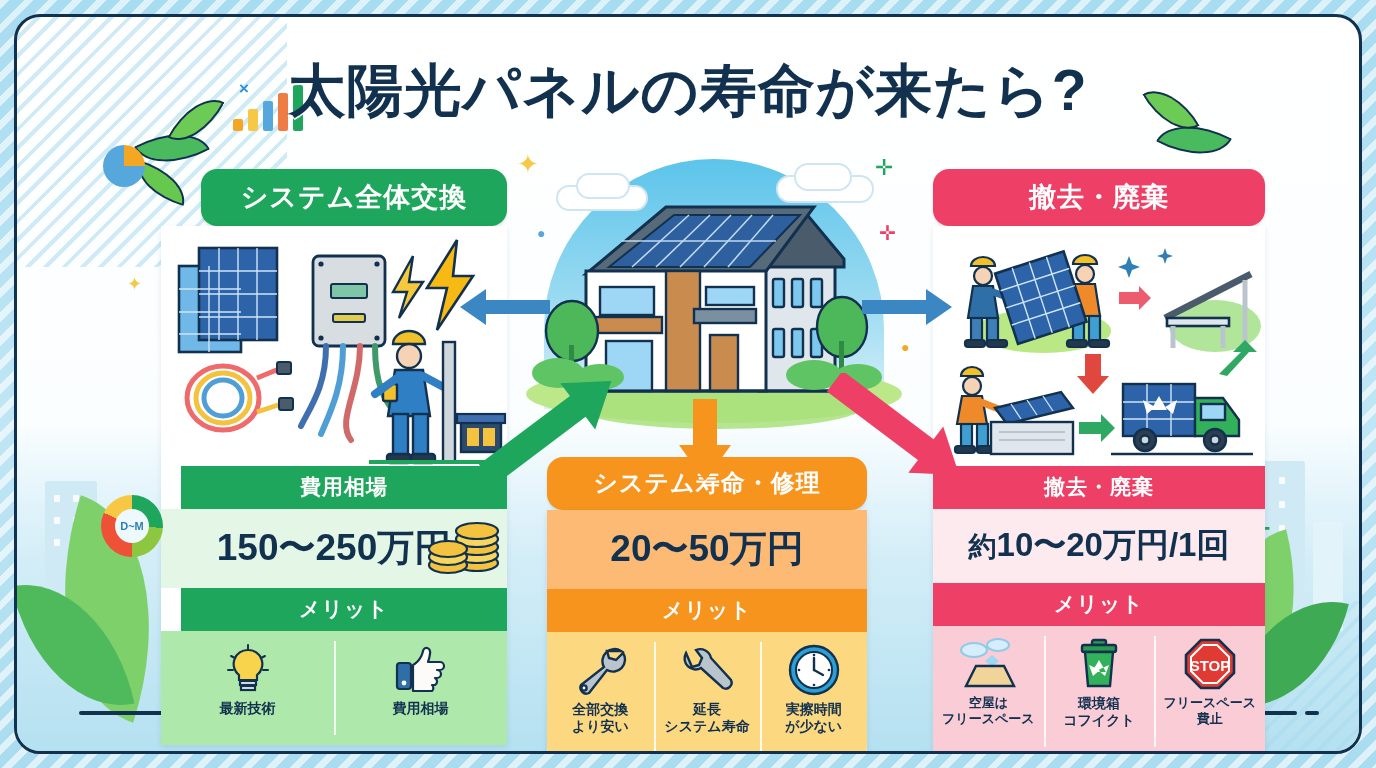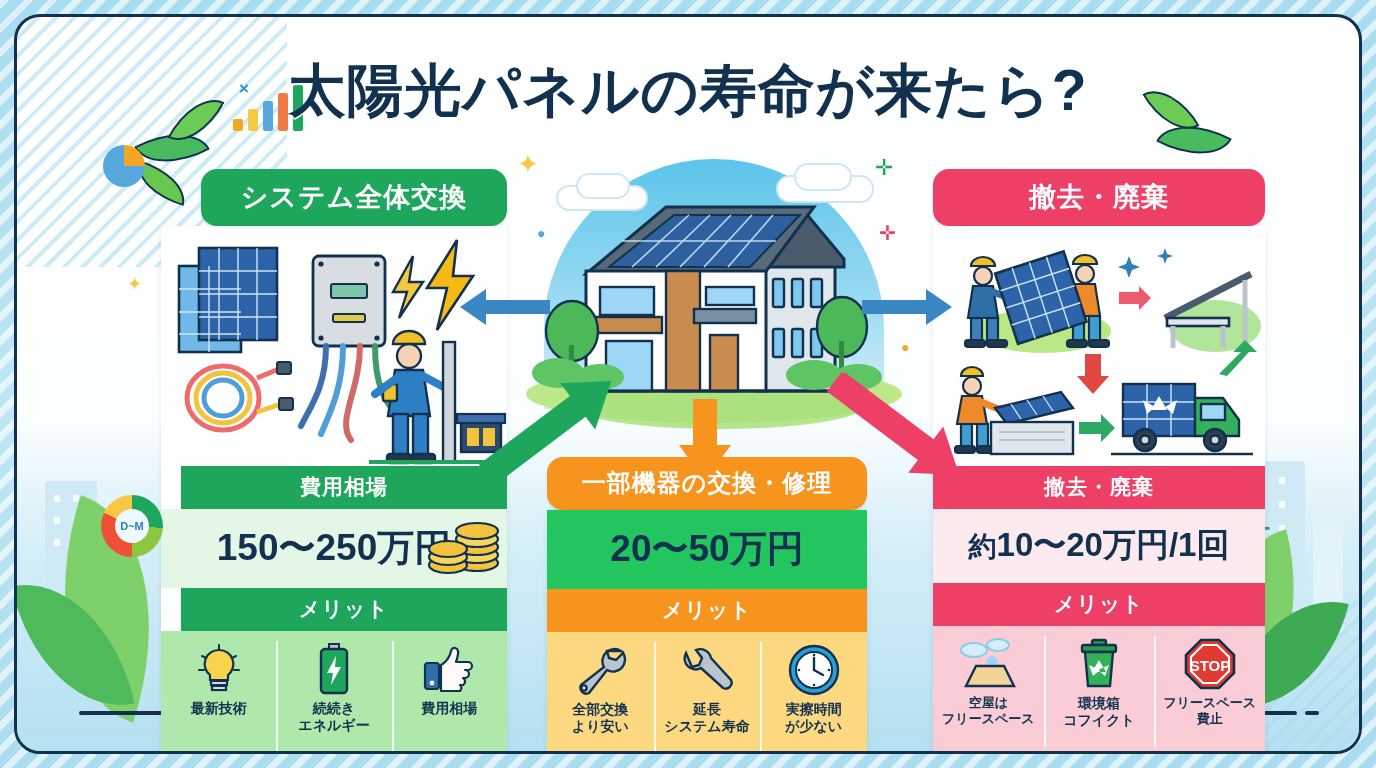--- a/index.html
+++ b/index.html
@@ -93,21 +93,21 @@
   .merit .lbl{margin-top:5px;font-size:14px;font-weight:bold;color:#12314f;line-height:1.2;}
 
   
   .green .phead{background:#1ea65c;margin-left:40px;}
   .green .bandLabel{background:#1ea65c;margin-left:20px;}
   .green .priceRow{background:#e4f7e7;}
   .green .merits{background:#aee8ab;}
   
   .orange .phead{background:#f6941d;}
   .orange .bandLabel{background:#f6941d;}
-  .orange .priceRow{background:#22c55e;}
+  .orange .priceRow{background:#fdba74;}
   .orange .merits{background:#fcd880;}
   
   .pink .phead{background:#ee4066;}
   .pink .bandLabel{background:#ee4066;}
   .pink .priceRow{background:#fdeaef;}
   .pink .merits{background:#f9ccd6;}
 
   
   .illus{position:relative;background:#fff;overflow:hidden;}
 
@@ -386,45 +386,34 @@
                       <line x1="3" y1="26" x2="8" y2="26"></line>
                     <line x1="43" y1="26" x2="38" y2="26"></line>
                   </g>
                 </g>
               </svg>
             </div>
             <div class="lbl">最新技術</div>
           </div>
           <div class="merit">
             <div class="ic">
-              <svg width="34" height="52" viewBox="0 0 34 52">
-                <rect x="12" y="1" width="10" height="5" fill="#b9c4cc" stroke="#12314f" stroke-width="2"></rect>
-                <rect x="4" y="6" width="26" height="44" rx="4" fill="#1ea65c" stroke="#12314f" stroke-width="2.4"></rect>
-                <polygon points="19,13 10,30 16,30 14,42 24,24 18,24" fill="#fff"></polygon>
-              </svg>
-            </div>
-            <div class="lbl" style="white-space:pre-line">続続き
-エネルギー</div>
-          </div>
-          <div class="merit">
-            <div class="ic">
               <svg width="52" height="48" viewBox="0 0 52 48">
                 <rect x="2" y="18" width="14" height="26" rx="3" fill="#2f6fa8" stroke="#12314f" stroke-width="2.2"></rect>
                 <circle cx="9" cy="38" r="2.4" fill="#fff"></circle>
                 <path d="M18 20 C18 20 26 16 28 6 C29 1 36 2 35 9 C34.5 13 33 17 33 17 h12 a4 4 0 0 1 0 8 h-3 a4 4 0 0 1 0 8 h-2 a4 4 0 0 1 0 7 h-3 a4 4 0 0 1 0 6 H18z" fill="#fcfbf7" stroke="#12314f" stroke-width="2.2" stroke-linejoin="round"></path>
               </svg>
             </div>
             <div class="lbl">費用相場</div>
           </div>
         </div>
       </div>
     </div>
 
     <div class="panel orange" style="left:530px;top:440px;width:320px;">
-      <div class="phead" style="font-size:24px;">一部機器の交換・修理</div>
+      <div class="phead" style="font-size:24px;">システム寿命・修理</div>
       <div class="pbody">
         <div class="priceRow">
           <div class="price">20〜50万円</div>
         </div>
         <div class="bandLabel">メリット</div>
         <div class="merits" style="border-radius:0 0 16px 16px;">
           <div class="merit">
             <div class="ic">
               <svg width="58" height="50" viewBox="0 0 58 50">
                 <g stroke="#12314f" stroke-width="2.4" fill="#b9c4cc">

